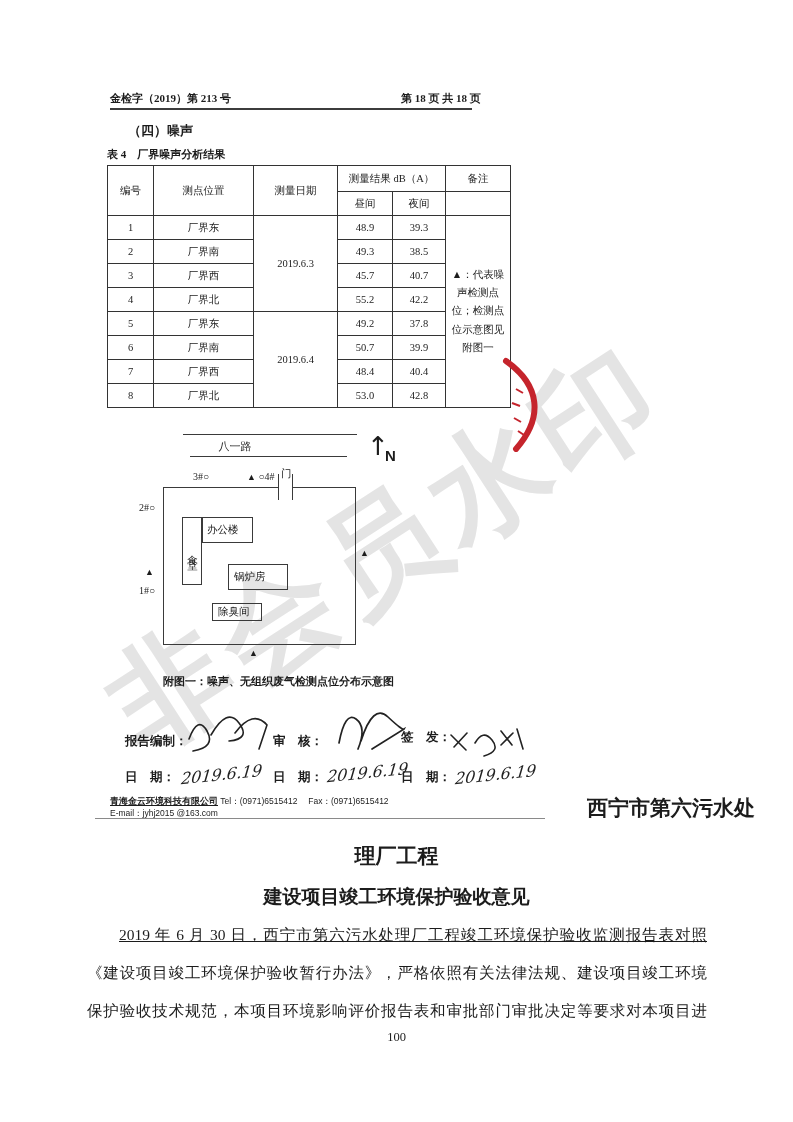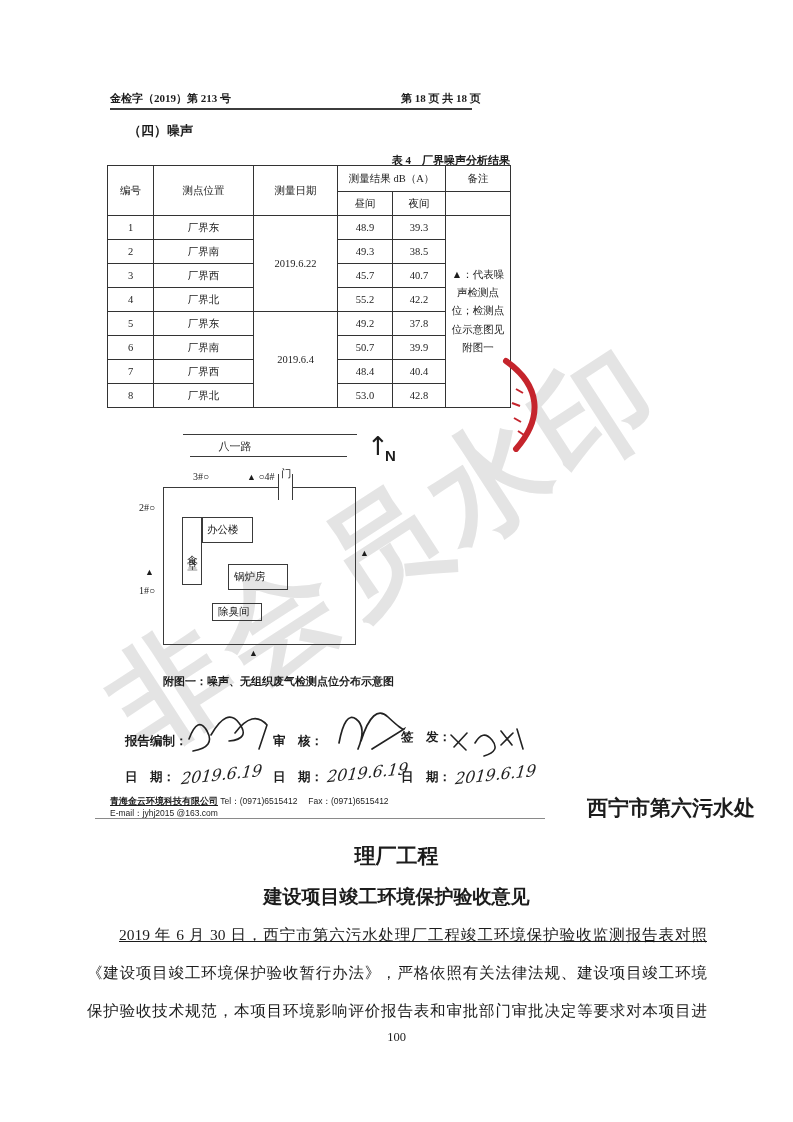--- a/index.html
+++ b/index.html
@@ -14,21 +14,21 @@
 
   
   .scan { position:absolute; left:95px; top:85px; width:450px; height:735px; z-index:2; }
   .abs { position:absolute; }
 
   .doc-number { left:15px; top:6px; font-size:11px; font-weight:bold; }
   .page-info  { left:306px; top:6px; font-size:11px; font-weight:bold; }
   .header-rule{ left:15px; top:23px; width:362px; height:2px; background:#3c3c3c; }
 
   .section-title { left:33px; top:37px; font-size:13px; font-weight:bold; }
-  .table-title   { left:12px; top:68px; width:403px; text-align:right; font-size:11px; font-weight:bold;font-family:Liberation Serif, serif; }
+  .table-title   { left:12px; top:62px; width:403px; text-align:left; font-size:11px; font-weight:bold;font-family:Liberation Serif, serif; }
 
   table.noise { position:absolute; left:12px; top:80px; width:403px; border-collapse:collapse; table-layout:fixed; }
   table.noise td, table.noise th { border:1px solid #333; font-size:10.5px; font-weight:normal; text-align:center; vertical-align:middle; padding:0 2px; }
   table.noise { border:1.5px solid #333; }
   tr.hrow1 { height:26px; } tr.hrow2 { height:24px; } tr.drow { height:24px; }
   td.remark-cell { font-size:10px; text-align:left; padding:3px 4px; line-height:1.75; vertical-align:top; }
 
   
   .dline { background:#3a3a3a; }
   .road-line1 { left:88px; top:349px; width:174px; height:1px; }
@@ -129,21 +129,21 @@
         <th>备注</th>
       </tr>
       <tr class="hrow2">
         <th>昼间</th>
         <th>夜间</th>
         <th></th>
       </tr>
       <tr class="drow">
         <td>1</td>
         <td>厂界东</td>
-        <td rowspan="4">2019.6.22</td>
+        <td rowspan="4">2019.6.3</td>
         <td>48.9</td>
         <td>39.3</td>
         <td rowspan="8" class="remark-cell">▲：代表噪声检测点位；检测点位示意图见附图一</td>
       </tr>
       <tr class="drow">
         <td>2</td>
         <td>厂界南</td>
         <td>49.3</td>
         <td>38.5</td>
       </tr>

